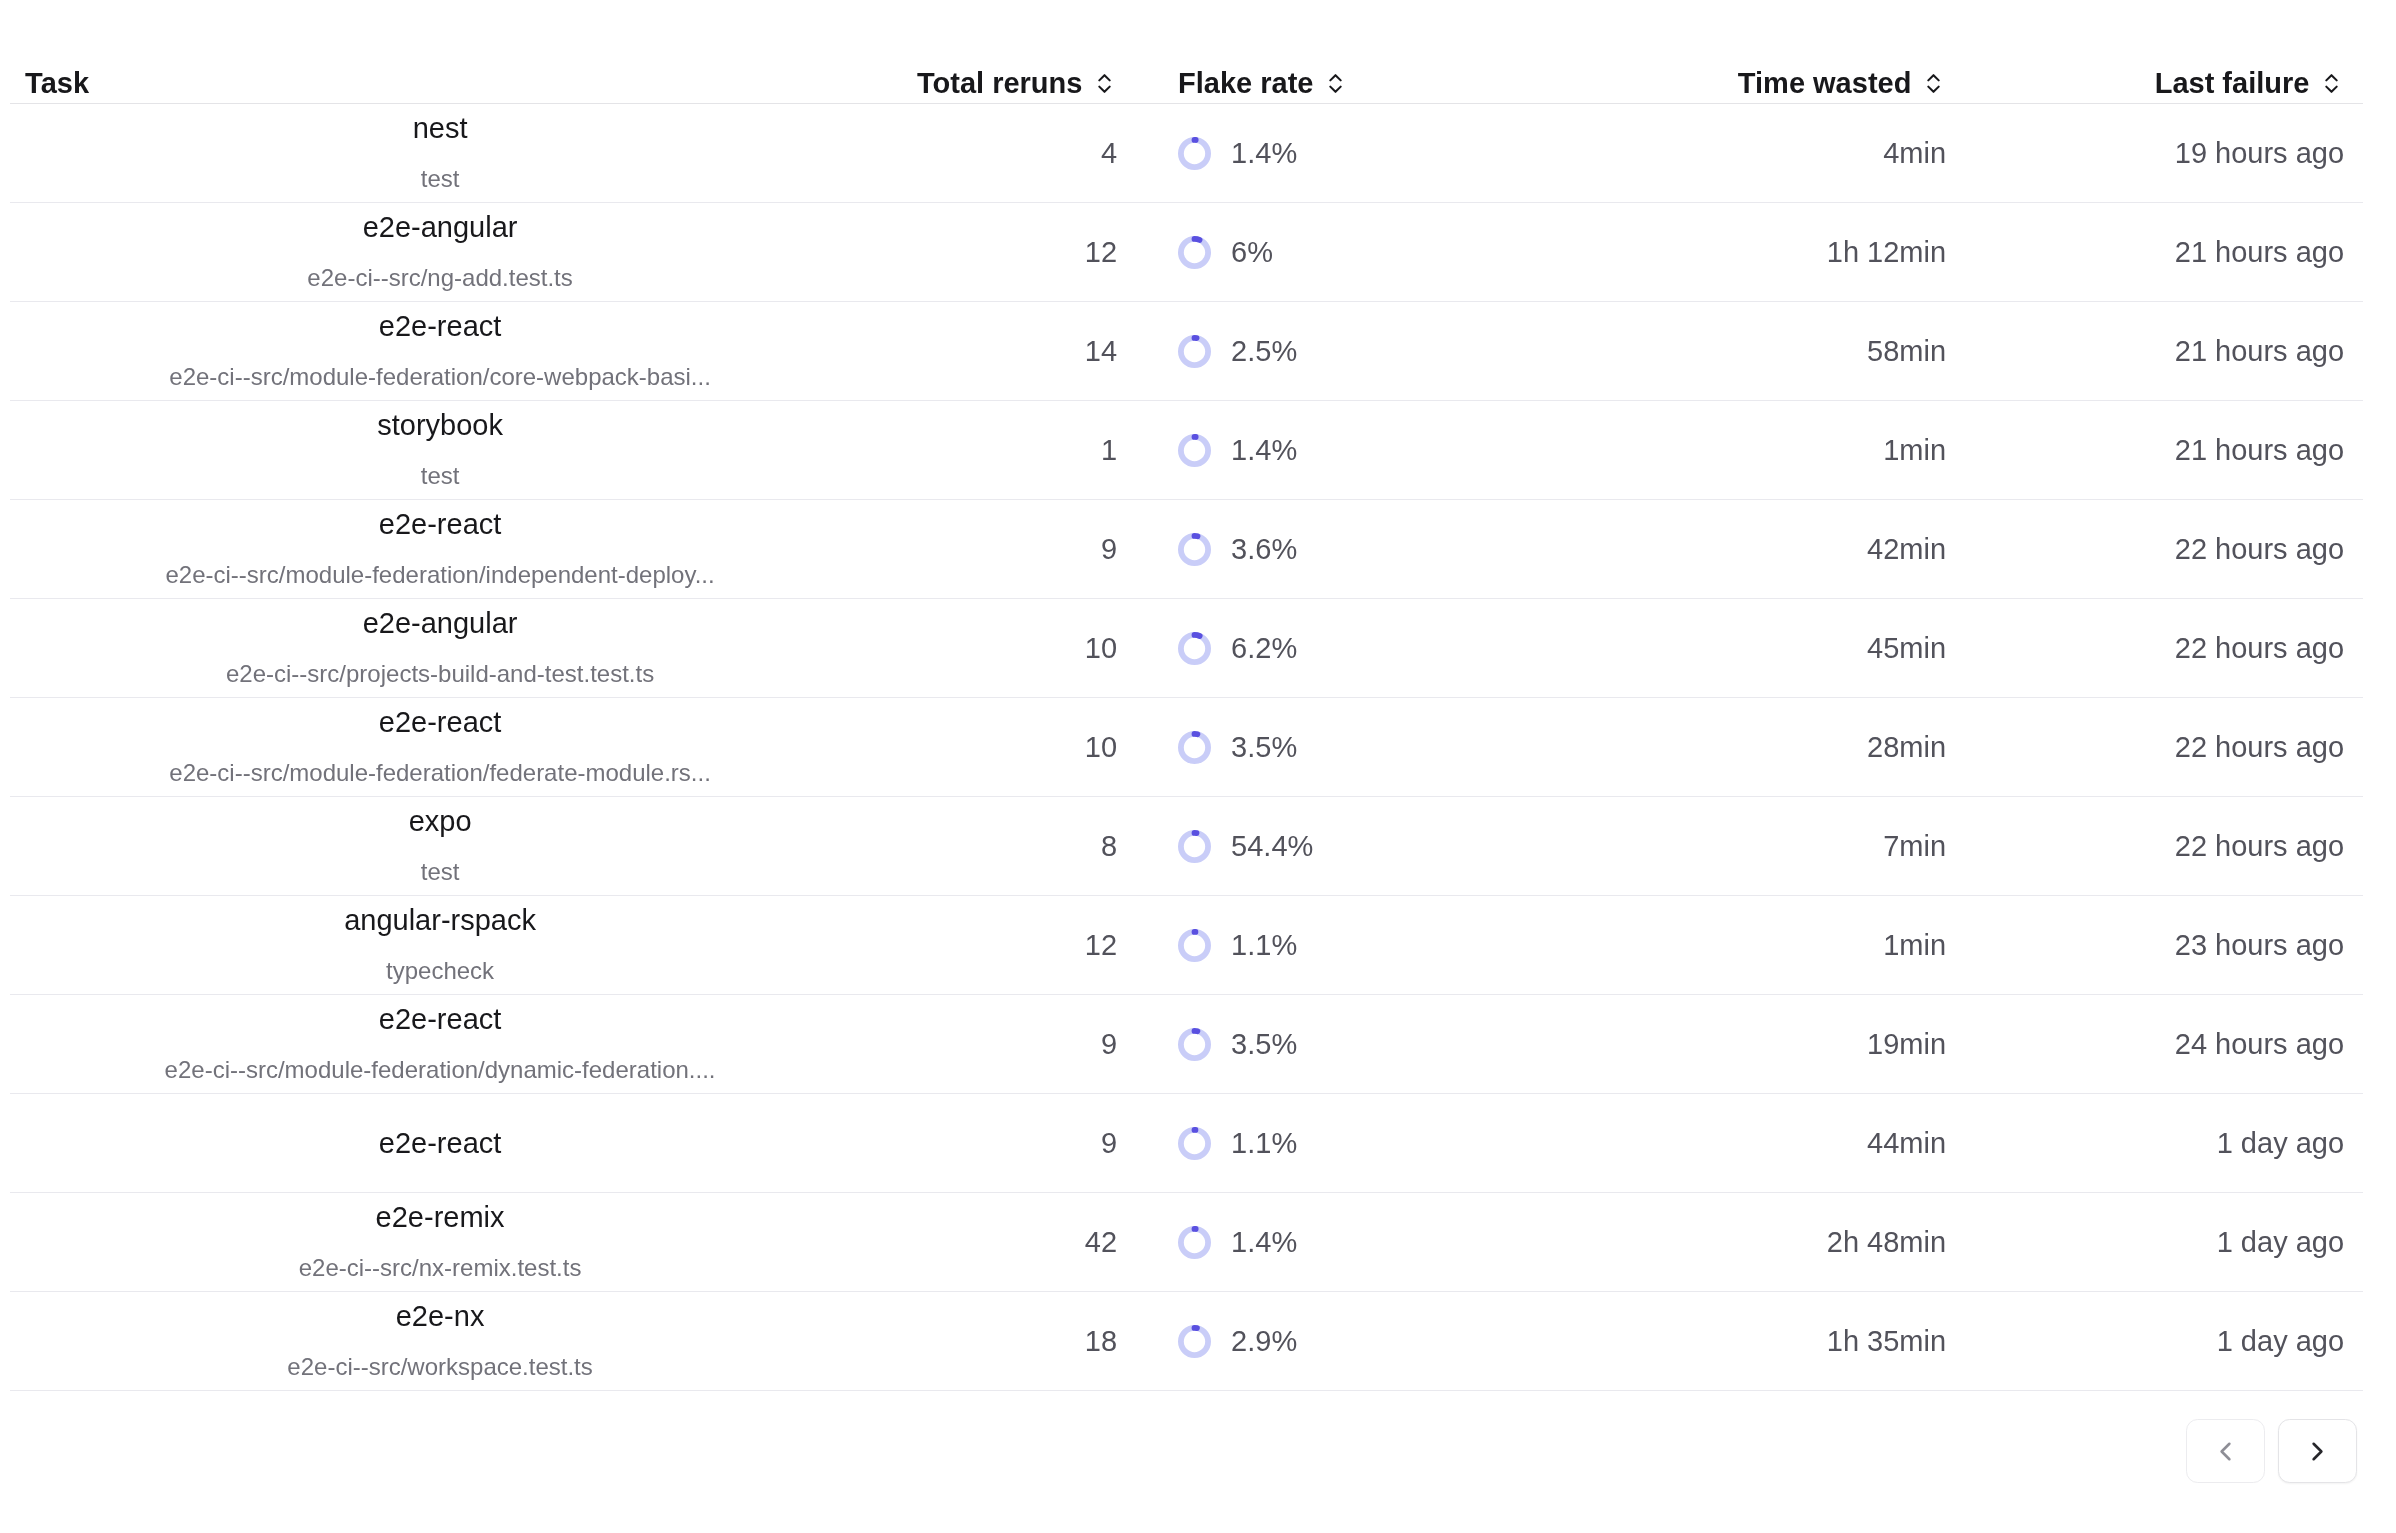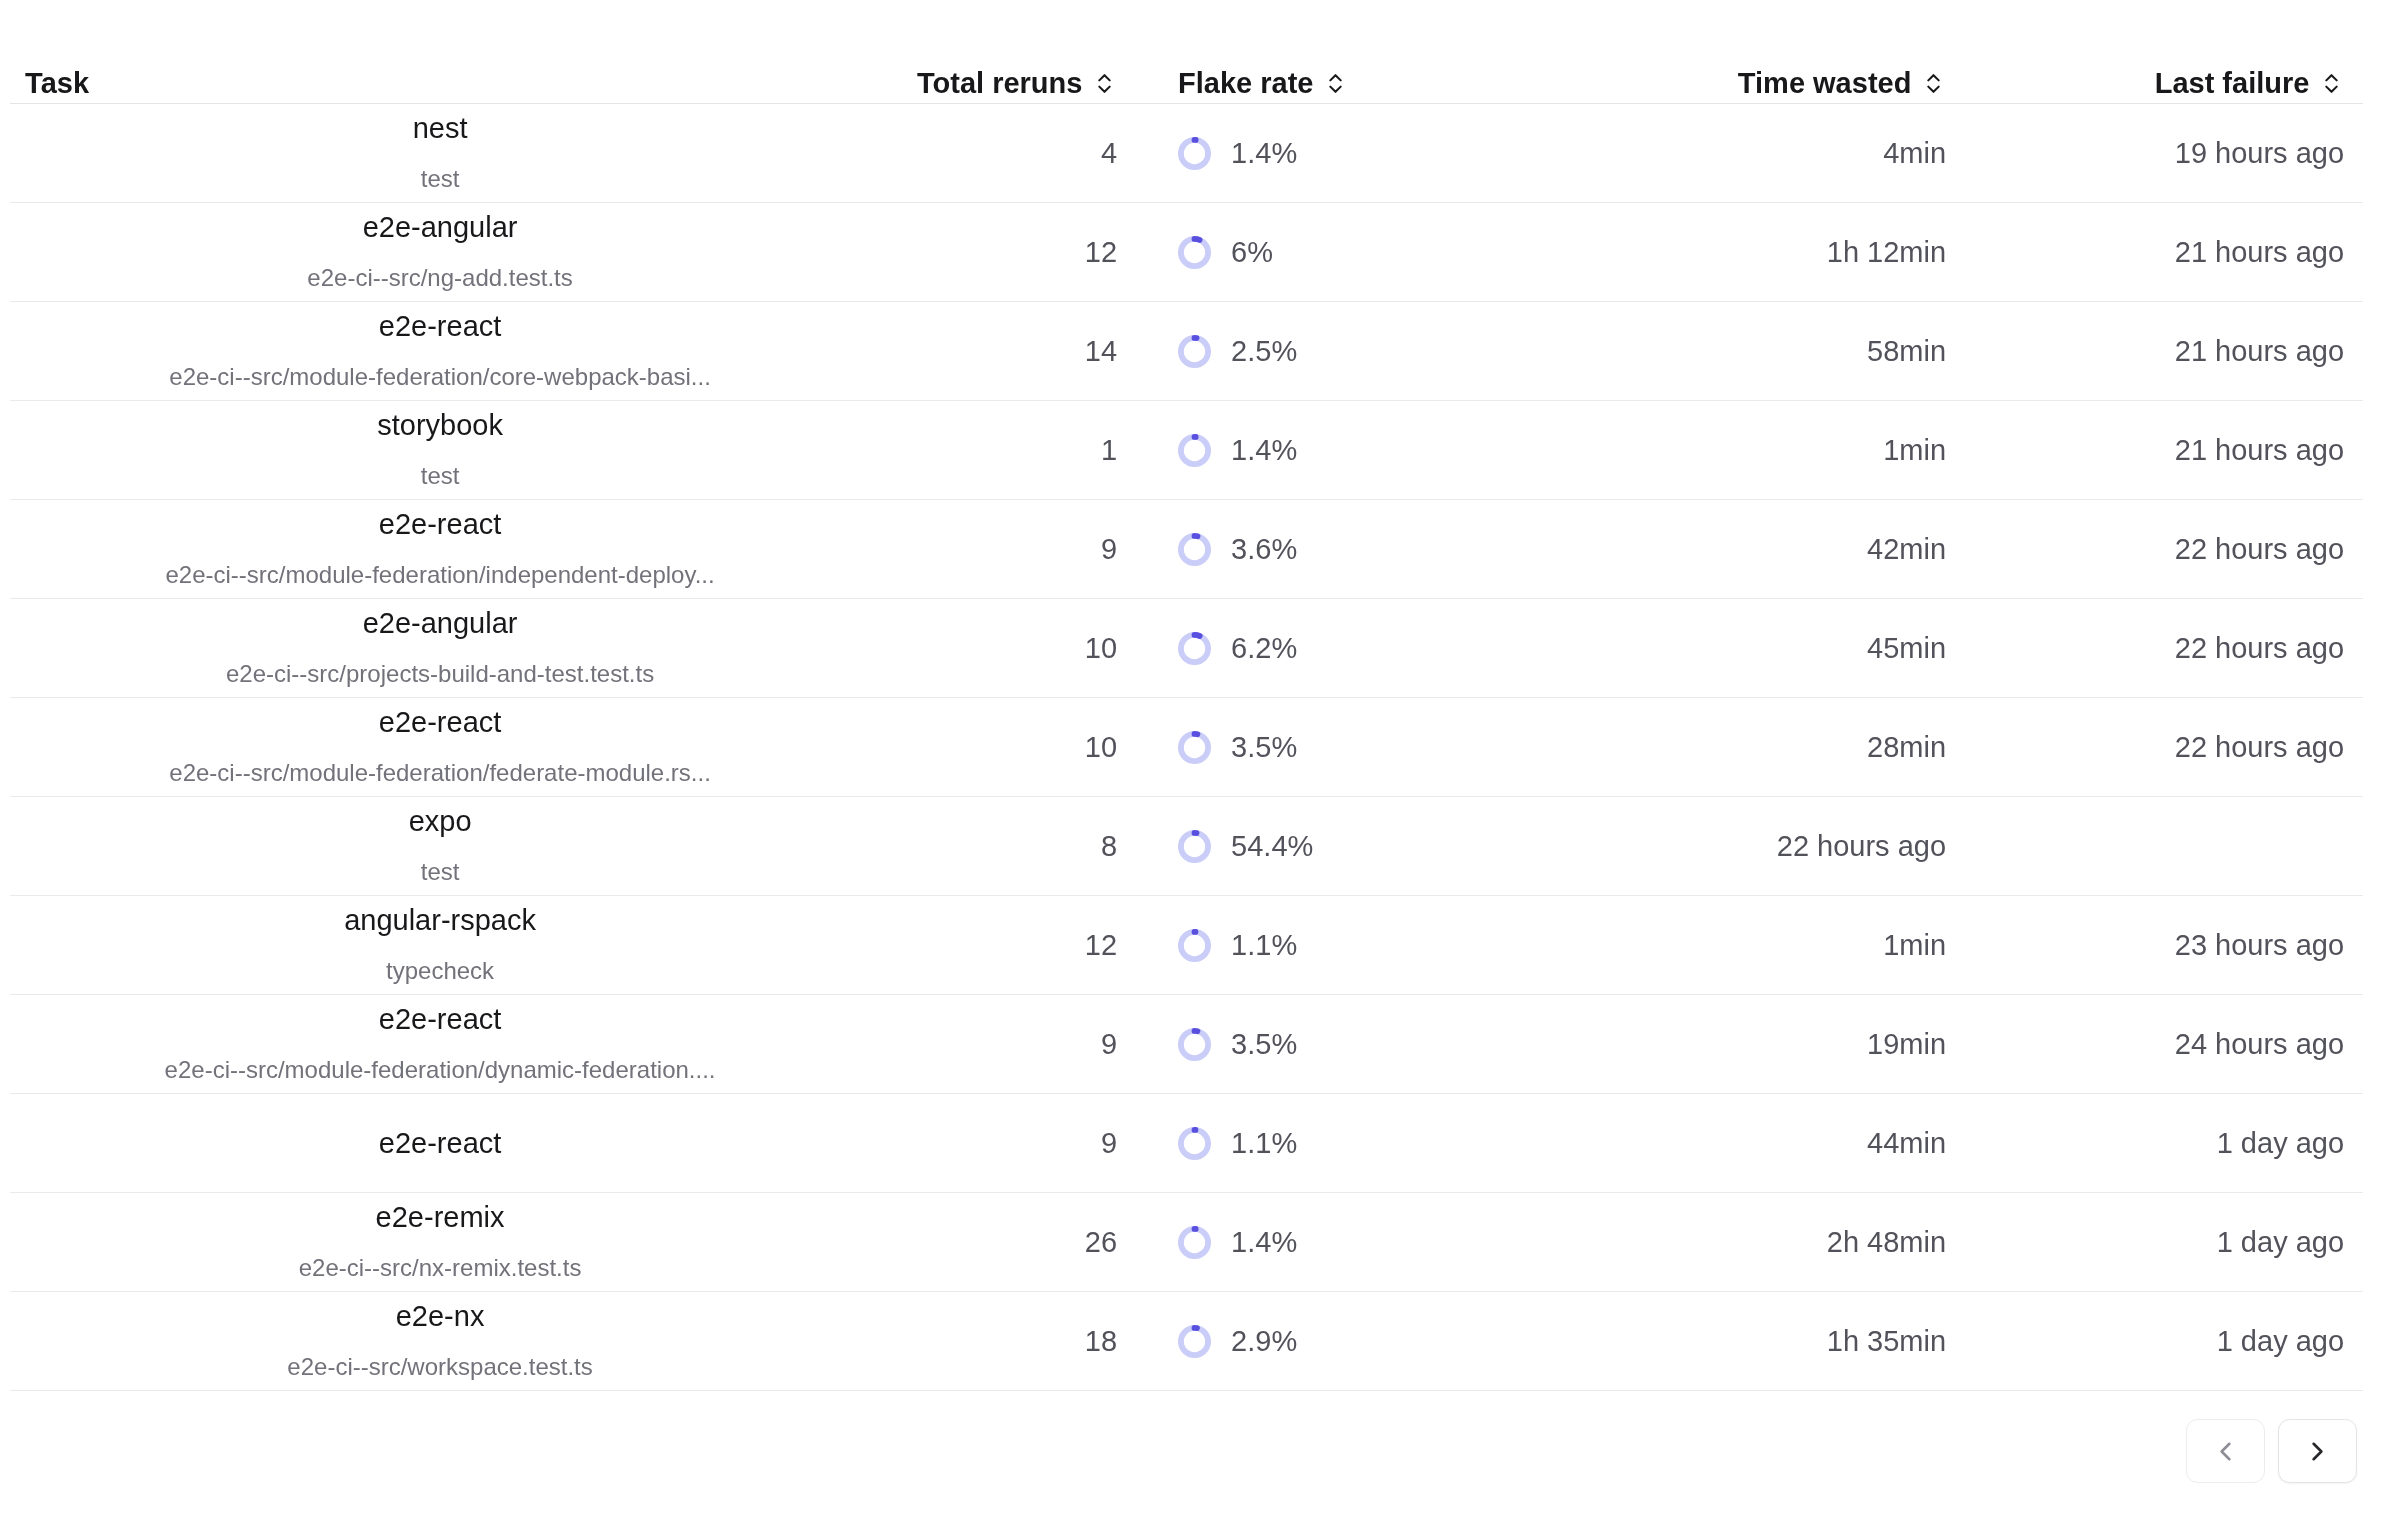--- a/index.html
+++ b/index.html
@@ -254,20 +254,23 @@
       <span class="num">8</span>
     </div>
     <div class="cell flake-cell">
       <svg class="donut" width="33" height="33" viewBox="0 0 34 34">
         <circle class="donut-track" cx="17" cy="17" r="14"></circle>
         <circle class="donut-arc" cx="17" cy="17" r="14" transform="rotate(-90 17 17)" stroke-linecap="round" stroke-dasharray="2.11 87.96"></circle>
       </svg>
       <span class="num">54.4%</span>
     </div>
     <div class="cell align-right">
+      <span class="num">7min</span>
+    </div>
+    <div class="cell align-right">
       <span class="num">22 hours ago</span>
     </div>
   </div>
 
   <div class="grid row">
     <div class="cell task-cell">
       <div class="task-title">angular-rspack</div>
       <div class="task-target">typecheck</div>
     </div>
     <div class="cell align-right">
@@ -332,21 +335,21 @@
       <span class="num">1 day ago</span>
     </div>
   </div>
 
   <div class="grid row">
     <div class="cell task-cell">
       <div class="task-title">e2e-remix</div>
       <div class="task-target">e2e-ci--src/nx-remix.test.ts</div>
     </div>
     <div class="cell align-right">
-      <span class="num">26</span>
+      <span class="num">42</span>
     </div>
     <div class="cell flake-cell">
       <svg class="donut" width="33" height="33" viewBox="0 0 34 34">
         <circle class="donut-track" cx="17" cy="17" r="14"></circle>
         <circle class="donut-arc" cx="17" cy="17" r="14" transform="rotate(-90 17 17)" stroke-linecap="round" stroke-dasharray="1.23 87.96"></circle>
       </svg>
       <span class="num">1.4%</span>
     </div>
     <div class="cell align-right">
       <span class="num">2h 48min</span>

